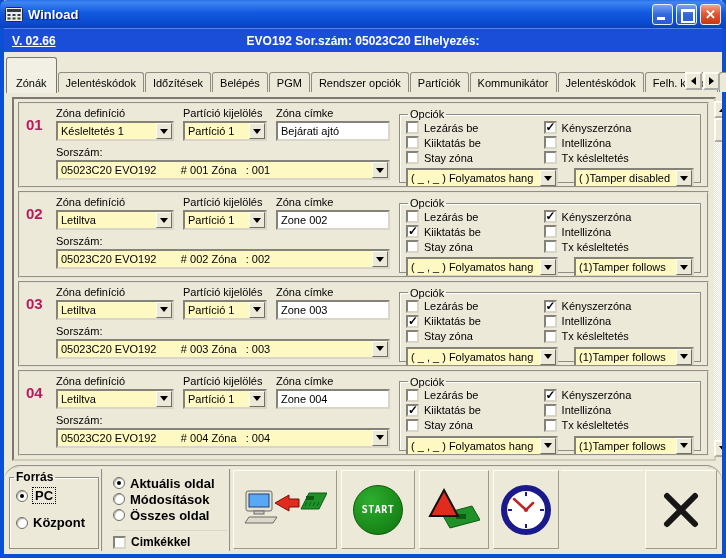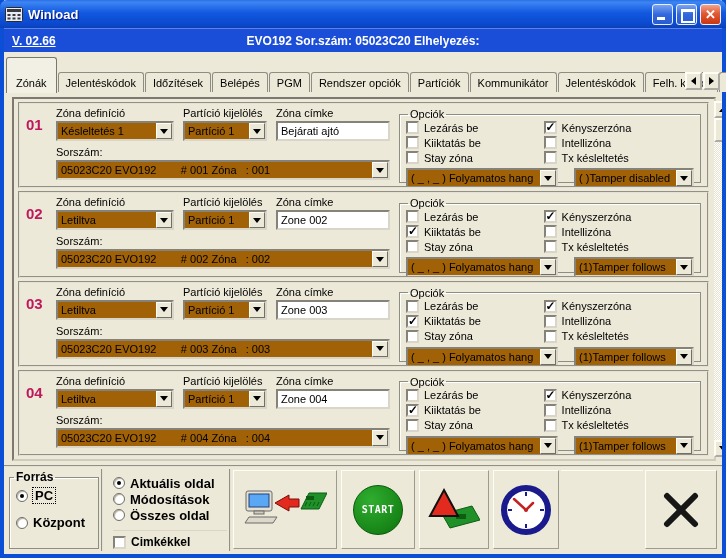--- a/index.html
+++ b/index.html
@@ -48,21 +48,21 @@
   .zone-num{width:30px;flex:0 0 30px;font-weight:bold;font-size:15px;padding-top:9px;color:#be185d;}
   .zone-fields{width:334px;flex:0 0 334px;display:flex;flex-direction:column;}
   .frow1{display:flex;gap:9px;}
   .field{display:flex;flex-direction:column;}
   .flabel{font-size:11px;color:#000;height:14px;white-space:nowrap;}
   .f-def{width:118px;}
   .f-part{width:84px;justify-content:center;}
   .f-zlabel{flex:1;}
   .frow2{margin-top:1px;}
 
-  .combo{display:flex;background:#a16207;border:2px inset #d9d5c8;height:20px;}
+  .combo{display:flex;background:#fef9c3;border:2px inset #d9d5c8;height:20px;}
   .combo .ctext{flex:1;font-size:11px;padding:2px 2px 0 3px;white-space:pre;overflow:hidden;color:#000;}
   .combo .cbtn{width:16px;flex:0 0 16px;background:#ece9d8;border:1px solid;border-color:#fffdf4 #716f65 #716f65 #fffdf4;display:flex;align-items:center;justify-content:center;}
   .tri-down{width:0;height:0;border-left:4px solid transparent;border-right:4px solid transparent;border-top:5px solid #000;}
   .tinput{border:2px inset #d9d5c8;height:20px;font-size:11px;font-family:"Liberation Sans",sans-serif;padding:1px 3px;background:#fff;width:100%;}
 
   
   .opts{flex:1;margin-left:9px;border:1px solid #8e8d84;box-shadow:inset 1px 1px 0 #fff;padding:1px 6px 3px 6px;margin-top:1px;position:relative;min-width:0;}
   .opts legend{font-size:11px;padding:0 2px;margin-left:2px;}
   .opt-grid{display:grid;grid-template-rows:repeat(3,15px);grid-auto-flow:column;margin-top:-1px;text-align:center;}
   .opt-item{display:flex;align-items:center;gap:5px;font-size:11px;white-space:nowrap;overflow:hidden;}
@@ -75,21 +75,21 @@
   
   .vscroll{width:17px;flex:0 0 17px;margin-left:3px;display:flex;flex-direction:column;
     background:#f6f5ee;
     background-image:conic-gradient(#fff 0 25%,#e7e3d3 0 50%,#fff 0 75%,#e7e3d3 0);background-size:2px 2px;}
   .sbbtn{height:17px;flex:0 0 17px;background:#ece9d8;border:2px outset #fffdf4;display:flex;align-items:center;justify-content:center;}
   .tri-up{width:0;height:0;border-left:4px solid transparent;border-right:4px solid transparent;border-bottom:5px solid #000;}
   .sb-thumb{height:24px;flex:0 0 24px;background:#ece9d8;border:2px outset #fffdf4;}
   .sb-track{flex:1;}
 
   
-  .footer{flex:0 0 88px;border-top:2px groove #e5e2d4;display:flex;align-items:stretch;padding:2px 3px 3px 3px;}
+  .footer{flex:0 0 88px;border-top:2px groove #e5e2d4;display:flex;align-items:stretch;padding:2px 3px 3px 3px;border-radius:16px;}
   .srcbox{width:90px;flex:0 0 90px;border:1px solid #8e8d84;box-shadow:inset 1px 1px 0 #fff;margin:1px 2px 2px 2px;padding:0 4px;}
   .srcbox legend{font-size:12px;font-weight:bold;padding:0 2px;}
   .radio-line{display:flex;align-items:center;gap:5px;font-size:13px;font-weight:bold;margin:3px 0;}
   .srcbox .radio-line{margin:4px 0 12px 2px;}
   .rb{width:12px;height:12px;flex:0 0 12px;border-radius:50%;background:#fff;border:1px solid #6f6d64;box-shadow:inset 1px 1px 1px #b5b2a5;position:relative;}
   .rb.on::after{content:"";position:absolute;left:3px;top:3px;width:4px;height:4px;border-radius:50%;background:#000;}
   .focusrect{outline:1px dotted #000;padding:0 2px;}
   .pagegroup{width:130px;flex:0 0 130px;border-left:2px groove #e5e2d4;border-right:2px groove #e5e2d4;padding:6px 2px 2px 10px;display:flex;flex-direction:column;justify-content:flex-start;}
   .pagegroup .radio-line{margin:0;height:16px;}
   .cb-line{display:flex;align-items:center;gap:5px;font-size:12px;font-weight:bold;margin-top:7px;border-top:1px solid #d9d6c6;padding-top:4px;}

